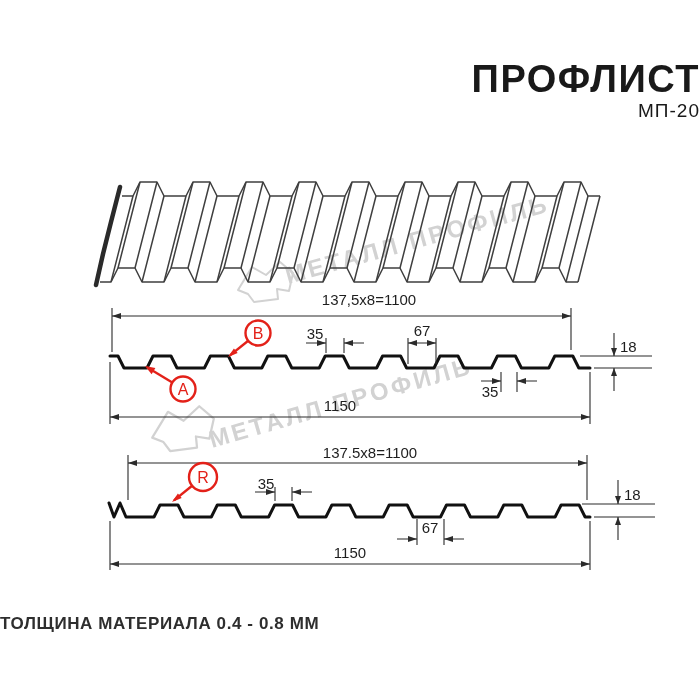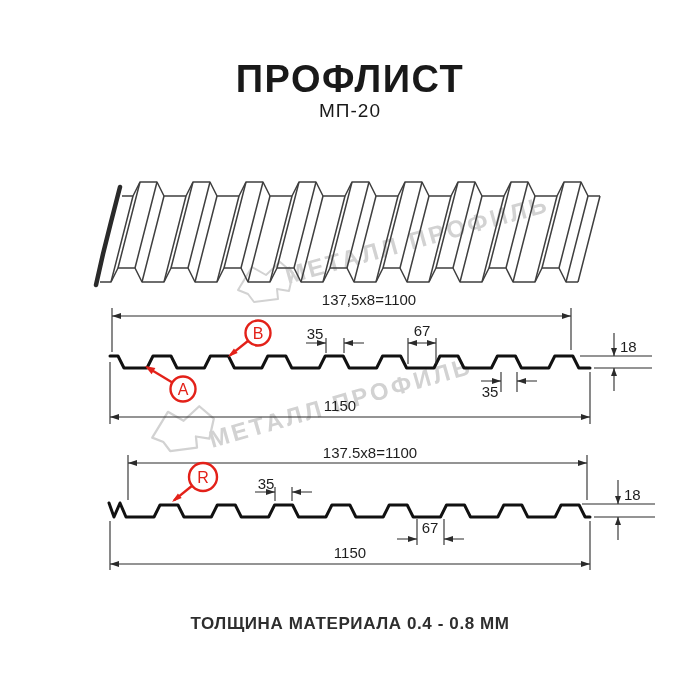--- a/index.html
+++ b/index.html
@@ -1,21 +1,21 @@
 <!DOCTYPE html>
 <html><head>
 <meta charset="utf-8">
 <style>
   html,body{margin:0;padding:0;background:#ffffff;}
   body{width:700px;height:700px;position:relative;overflow:hidden;
        font-family:"Liberation Sans",sans-serif;}
-  .hdr{position:absolute;left:0;width:700px;text-align:center;color:#191919;}
+  .hdr{position:absolute;left:0;width:700px;text-align:right;color:#191919;}
   #title{top:58px;font-size:38px;font-weight:800;letter-spacing:1.5px;}
   #subtitle{top:100px;font-size:19px;font-weight:400;letter-spacing:1px;}
-  #footer{position:absolute;left:0;top:614px;width:700px;text-align:center;
+  #footer{position:absolute;left:0;top:614px;width:700px;
           font-size:17px;font-weight:600;letter-spacing:.6px;color:#2e2e2e;}
   svg{position:absolute;left:0;top:0;}
   .profile{fill:none;stroke:#111111;stroke-width:3;stroke-linejoin:round;stroke-linecap:round;}
   .sheet3d{fill:none;stroke:#3f3f3f;stroke-width:1.5;stroke-linejoin:round;}
   .edge3d{fill:none;stroke:#2a2a2a;stroke-width:4.5;stroke-linecap:round;}
   .dim{fill:none;stroke:#2b2b2b;stroke-width:1.1;}
   .arr{fill:#2b2b2b;stroke:none;}
   .dimtxt{fill:#1e1e1e;font-size:15px;font-family:"Liberation Sans",sans-serif;}
   .red{stroke:#e32119;fill:none;stroke-width:2.4;}
   .redfill{fill:#e32119;stroke:none;}

